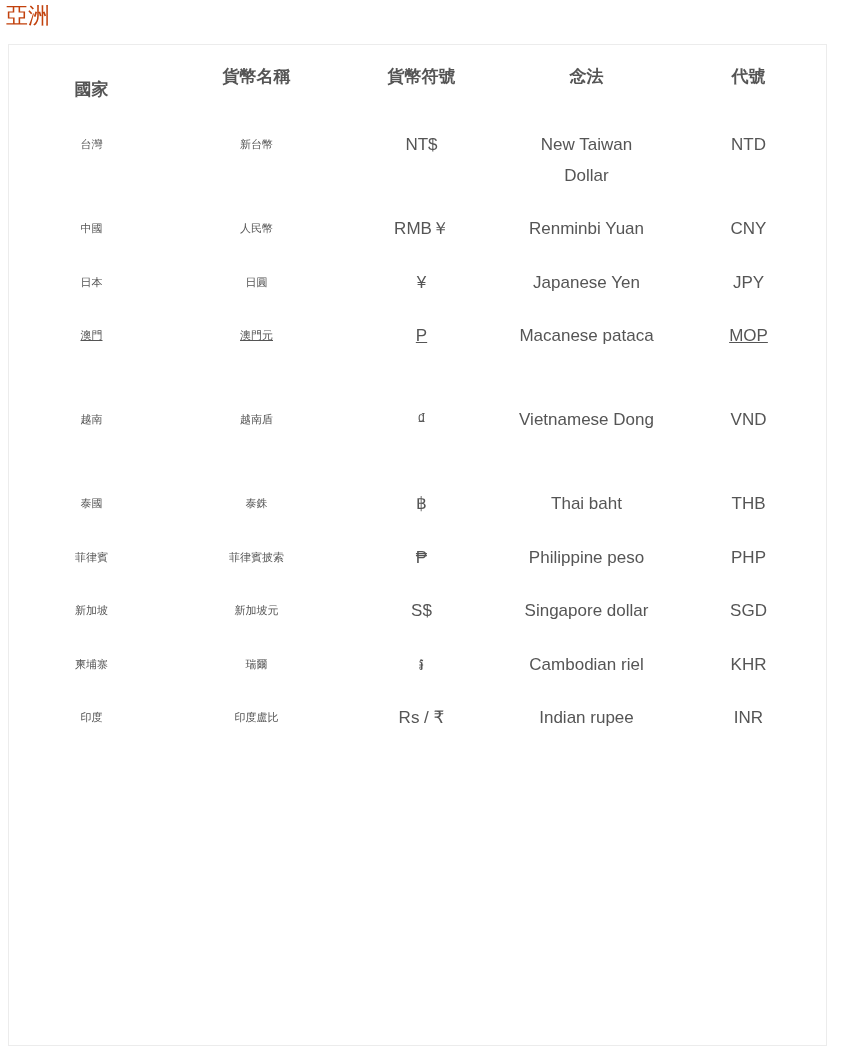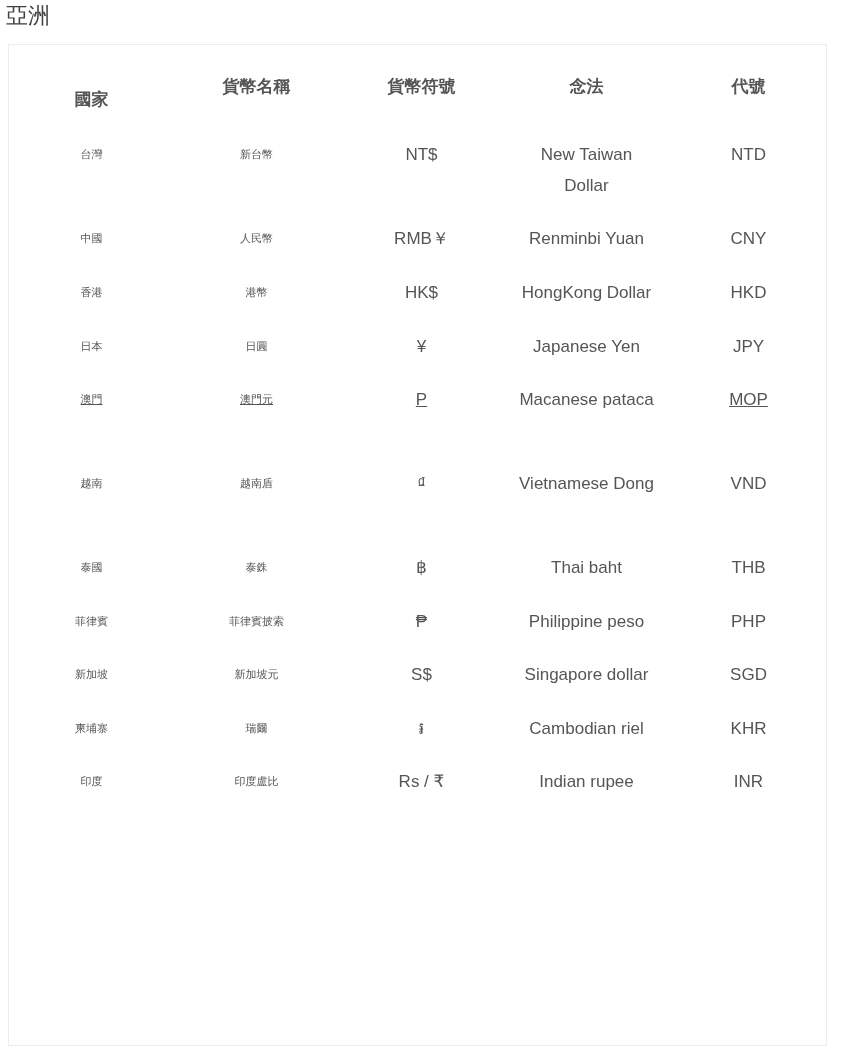--- a/index.html
+++ b/index.html
@@ -14,39 +14,39 @@
       overflow: hidden;
       font-family: "Liberation Sans", "DejaVu Sans", sans-serif;
       color: #555555;
     }
     .section-title {
       position: absolute;
       left: 6px;
       top: 2px;
       font-size: 22px;
       line-height: 28px;
-      color: #404040;
+      color: #c2410c;
       font-family: "DejaVu Sans", "Liberation Sans", sans-serif;
       font-weight: normal;
       margin: 0;
     }
     .table-box {
       position: absolute;
       left: 8px;
       top: 44px;
       width: 819px;
       height: 1002px;
       border: 1px solid #ececec;
       box-sizing: border-box;
       background: #fff;
     }
     table.currency {
       position: absolute;
       left: 0;
-      top: 14px;
+      top: 4px;
       width: 819px;
       border-collapse: collapse;
       table-layout: fixed;
     }
     table.currency col.c1 { width: 165px; }
     table.currency col.c2 { width: 165px; }
     table.currency col.c3 { width: 165px; }
     table.currency col.c4 { width: 165px; }
     table.currency col.c5 { width: 159px; }
     th, td {
@@ -112,27 +112,20 @@
   </tr>
 
   <tr style="height: 54px;">
     <td class="cjk">中國</td>
     <td class="cjk">人民幣</td>
     <td>RMB￥</td>
     <td><span class="wrap">Renminbi Yuan</span></td>
     <td>CNY</td>
   </tr>
 
-  <tr style="height: 54px;">
-    <td class="cjk">香港</td>
-    <td class="cjk">港幣</td>
-    <td>HK$</td>
-    <td><span class="wrap">HongKong Dollar</span></td>
-    <td>HKD</td>
-  </tr>
 
   <tr style="height: 53px;">
     <td class="cjk">日本</td>
     <td class="cjk">日圓</td>
     <td>¥</td>
     <td><span class="wrap">Japanese Yen</span></td>
     <td>JPY</td>
   </tr>
 
 

